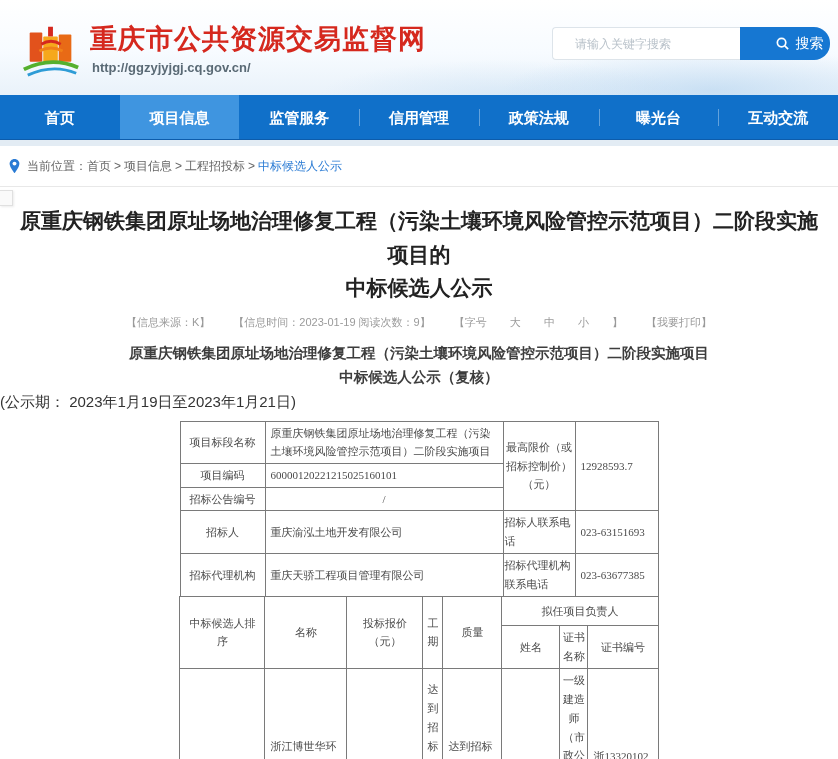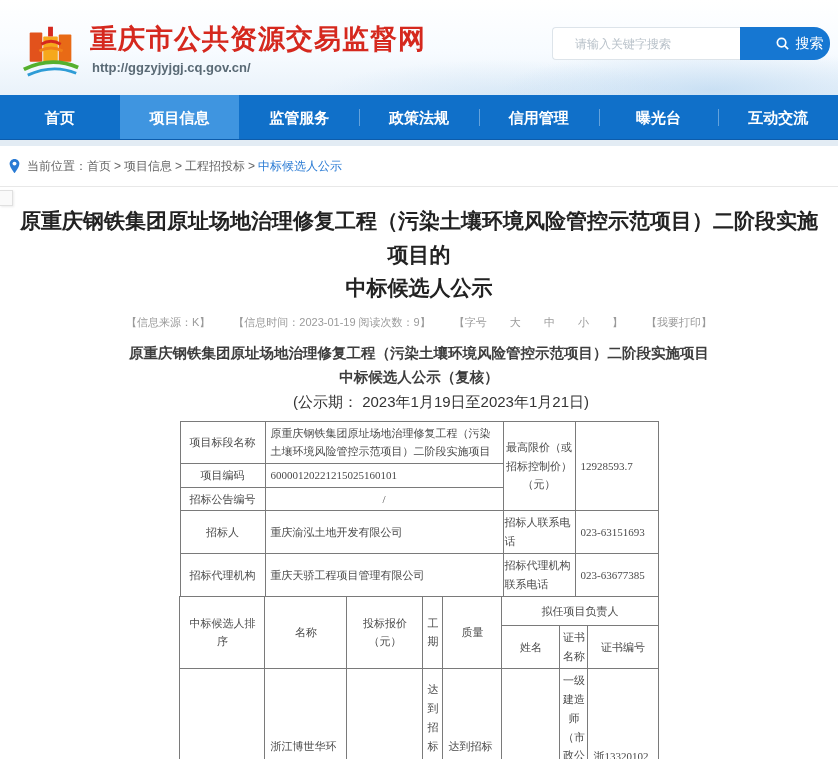--- a/index.html
+++ b/index.html
@@ -47,22 +47,22 @@
     background:#fafafa; border:1px solid #e0e0e0; border-left:none; box-shadow:1px 1px 2px rgba(0,0,0,.08); }
 
   
   .article-title { text-align:center; font-size:21px; font-weight:bold; color:#222;
     line-height:1.6; margin:17px 18px 6px; }
   .meta { text-align:center; font-size:11px; color:#9a9a9a; margin:10px 0 12px; }
   .meta span { margin:0 10px; }
   .meta .clickable { cursor:pointer; }
   .doc-block { font-family:"Liberation Serif", serif; }
   .doc-title { text-align:center; font-size:14.5px; font-weight:bold; color:#3d3d3d; line-height:1.65; }
-  .publicity { text-align:center; font-size:15px; color:#333;
-    font-family:"Liberation Sans", sans-serif; margin:3px 0 9px;padding-left:44px; }
+  .publicity { font-size:15px; color:#333;
+    font-family:"Liberation Sans", sans-serif; margin:3px 0 9px; }
 
   
   table { border-collapse:collapse; table-layout:fixed; width:478px; margin:0 auto;
     font-family:"Liberation Serif", serif; font-size:11px; color:#4a4a4a; }
   td { border:1px solid #7a7a7a; padding:2px 5px; text-align:center; vertical-align:middle;
     line-height:1.7; word-break:break-all; }
   .t-left { text-align:left; }
   .candidate-table { margin-top:-1px; }
   .v-cell { padding:2px 1px; line-height:1.72; }
   .row-tall td { height:180px; }
@@ -96,22 +96,22 @@
       </svg>
       <span>搜索</span>
     </button>
   </div>
 </div>
 
 <div class="nav">
   <div class="nav-item">首页</div>
   <div class="nav-item active">项目信息</div>
   <div class="nav-item">监管服务</div>
+  <div class="nav-item sep">信用管理</div>
   <div class="nav-item sep">政策法规</div>
-  <div class="nav-item sep">信用管理</div>
   <div class="nav-item sep">曝光台</div>
   <div class="nav-item sep">互动交流</div>
 </div>
 <div class="sub-nav-strip"></div>
 
 <div class="breadcrumb">
   <svg class="pin" viewBox="0 0 14 18">
     <path d="M7 1 C3.7 1 1.5 3.5 1.5 6.4 C1.5 10.2 7 17 7 17 C7 17 12.5 10.2 12.5 6.4 C12.5 3.5 10.3 1 7 1 Z" fill="#2a7bd4"></path>
     <circle cx="7" cy="6.3" r="2.2" fill="#fff"></circle>
   </svg>

